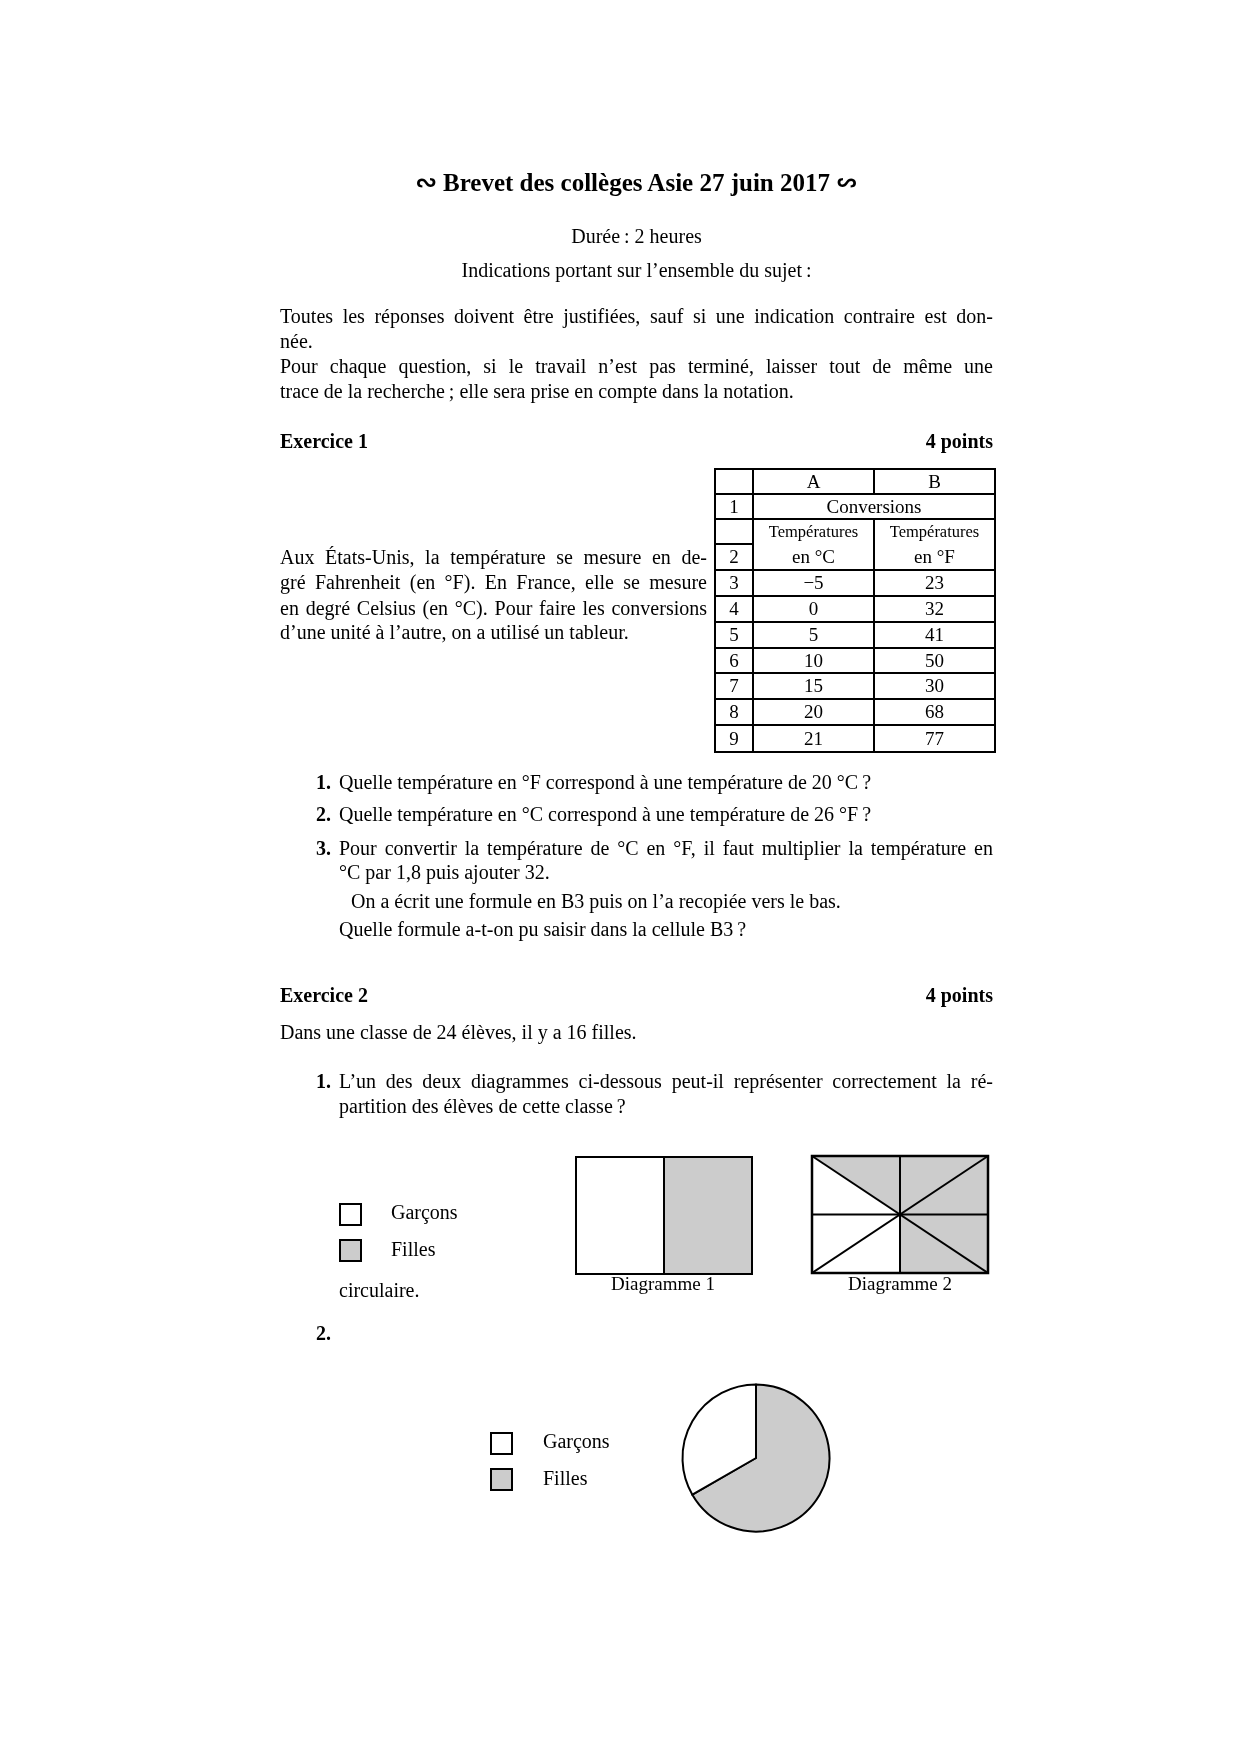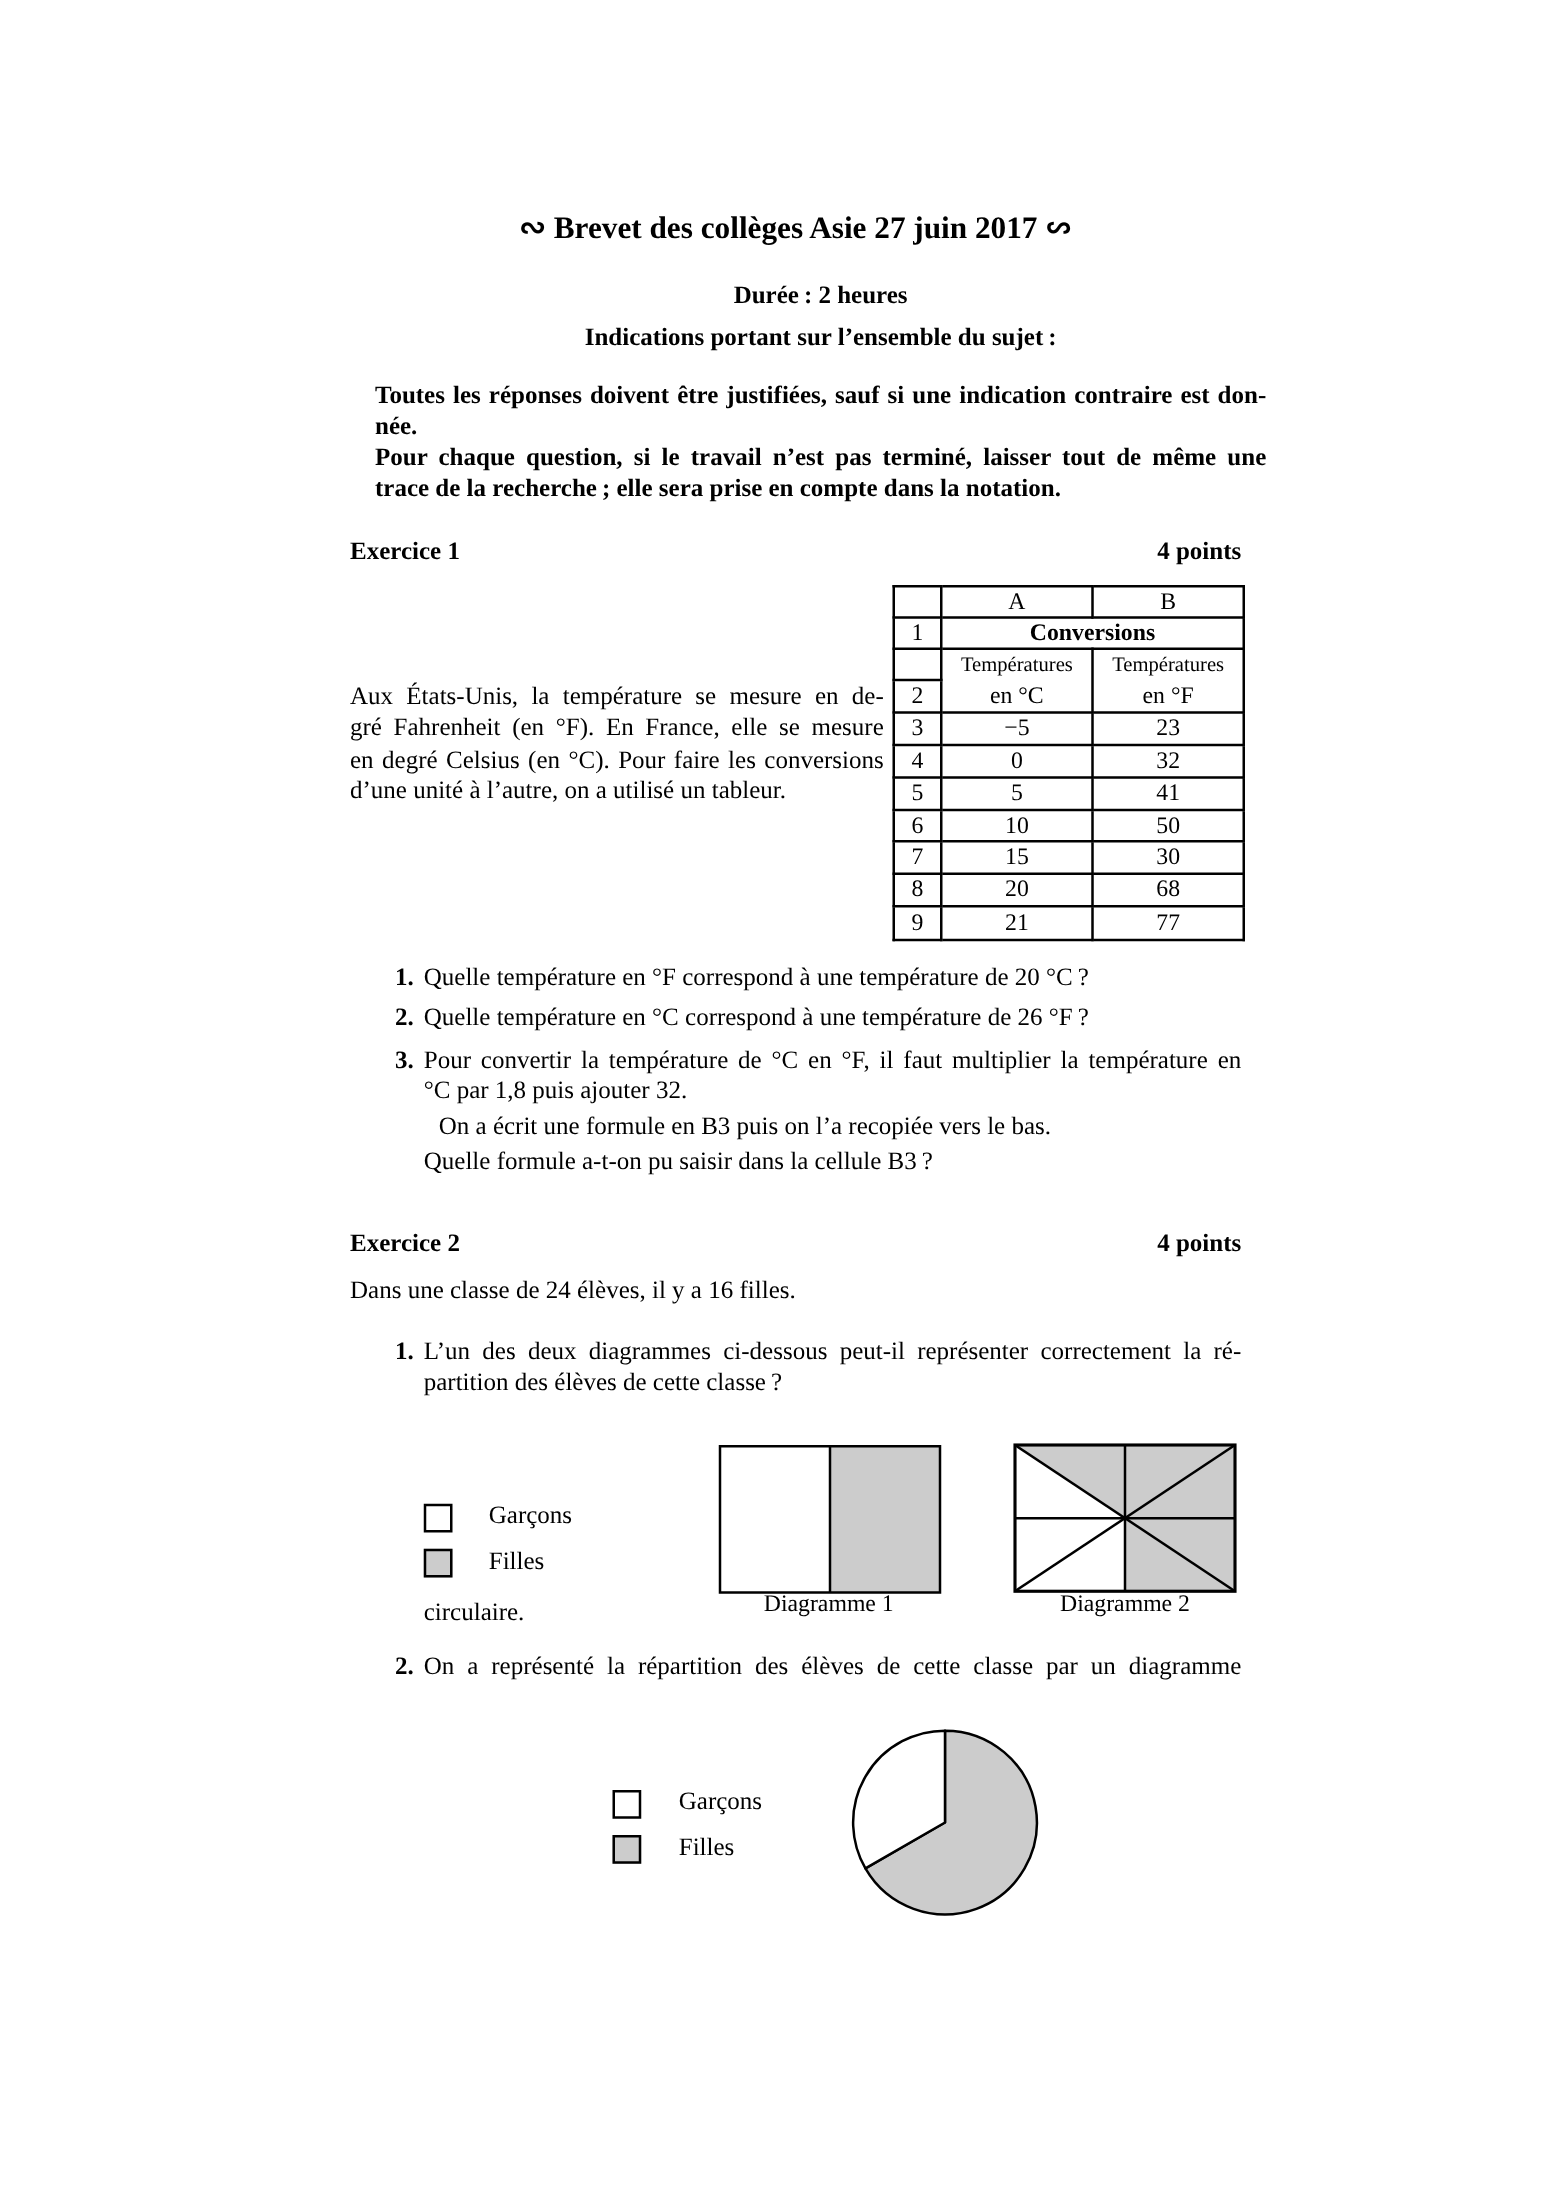--- a/index.html
+++ b/index.html
@@ -18,21 +18,21 @@
     height: 25px;
     line-height: 25px;
     white-space: nowrap;
   }
   .just {
     white-space: normal;
     text-align: justify;
     text-align-last: justify;
     overflow: hidden;
   }
-  .bold { font-weight: bold; margin-left: 20px; }
+  .bold { font-weight: normal; }
   .center { text-align: center; }
 
   .title-row {
     position: absolute;
     left: 280px; width: 713px;
     top: 163px; height: 38px; line-height: 38px;
     text-align: center;
     white-space: nowrap;
   }
   .title-text { font-weight: bold; font-size: 25px; padding: 0 6px; }
@@ -221,21 +221,20 @@
       <polygon points="1,59.5 1,1 89,59.5" fill="#ffffff" stroke="none"></polygon>
       <line x1="89" y1="1" x2="89" y2="118" stroke="#000000" stroke-width="2"></line>
       <line x1="1" y1="59.5" x2="177" y2="59.5" stroke="#000000" stroke-width="2"></line>
       <line x1="1" y1="1" x2="177" y2="118" stroke="#000000" stroke-width="2"></line>
       <line x1="177" y1="1" x2="1" y2="118" stroke="#000000" stroke-width="2"></line>
       <rect x="1" y="1" width="176" height="117" fill="none" stroke="#000000" stroke-width="2.5"></rect>
     </svg>
   <div class="ln center fig-label" style="left:800px;width:200px;top:1271px;">Diagramme 2</div>
 
   <div class="ln qnum" style="top:1321px;">2.</div>
-  <div class="ln qtext just" style="top:1321px;">On a représenté la répartition des élèves de cette classe par un diagramme</div>
   <div class="ln qtext" style="top:1278px;font-family:Liberation Serif, serif;">circulaire.</div>
 
   <div class="swatch garcons" style="left: 490px; top: 1432px; background: rgb(255, 255, 255);"></div>
   <div class="ln" style="left:543px;top:1429px;">Garçons</div>
   <div class="swatch filles" style="left: 490px; top: 1468px; background: rgb(204, 204, 204);"></div>
   <div class="ln" style="left:543px;top:1466px;">Filles</div>
 
   <svg id="pie" class="fig" style="left:680px;top:1382px;" width="152" height="152" viewBox="0 0 152 152">
       <path d="M76,76 L76.00,2.50 A73.5,73.5 0 1 1 12.34,112.74 Z" fill="#cccccc" stroke="#000000" stroke-width="2" stroke-linejoin="round"></path>
       <path d="M76,76 L12.34,112.74 A73.5,73.5 0 0 1 76.00,2.50 Z" fill="#ffffff" stroke="#000000" stroke-width="2" stroke-linejoin="round"></path>

